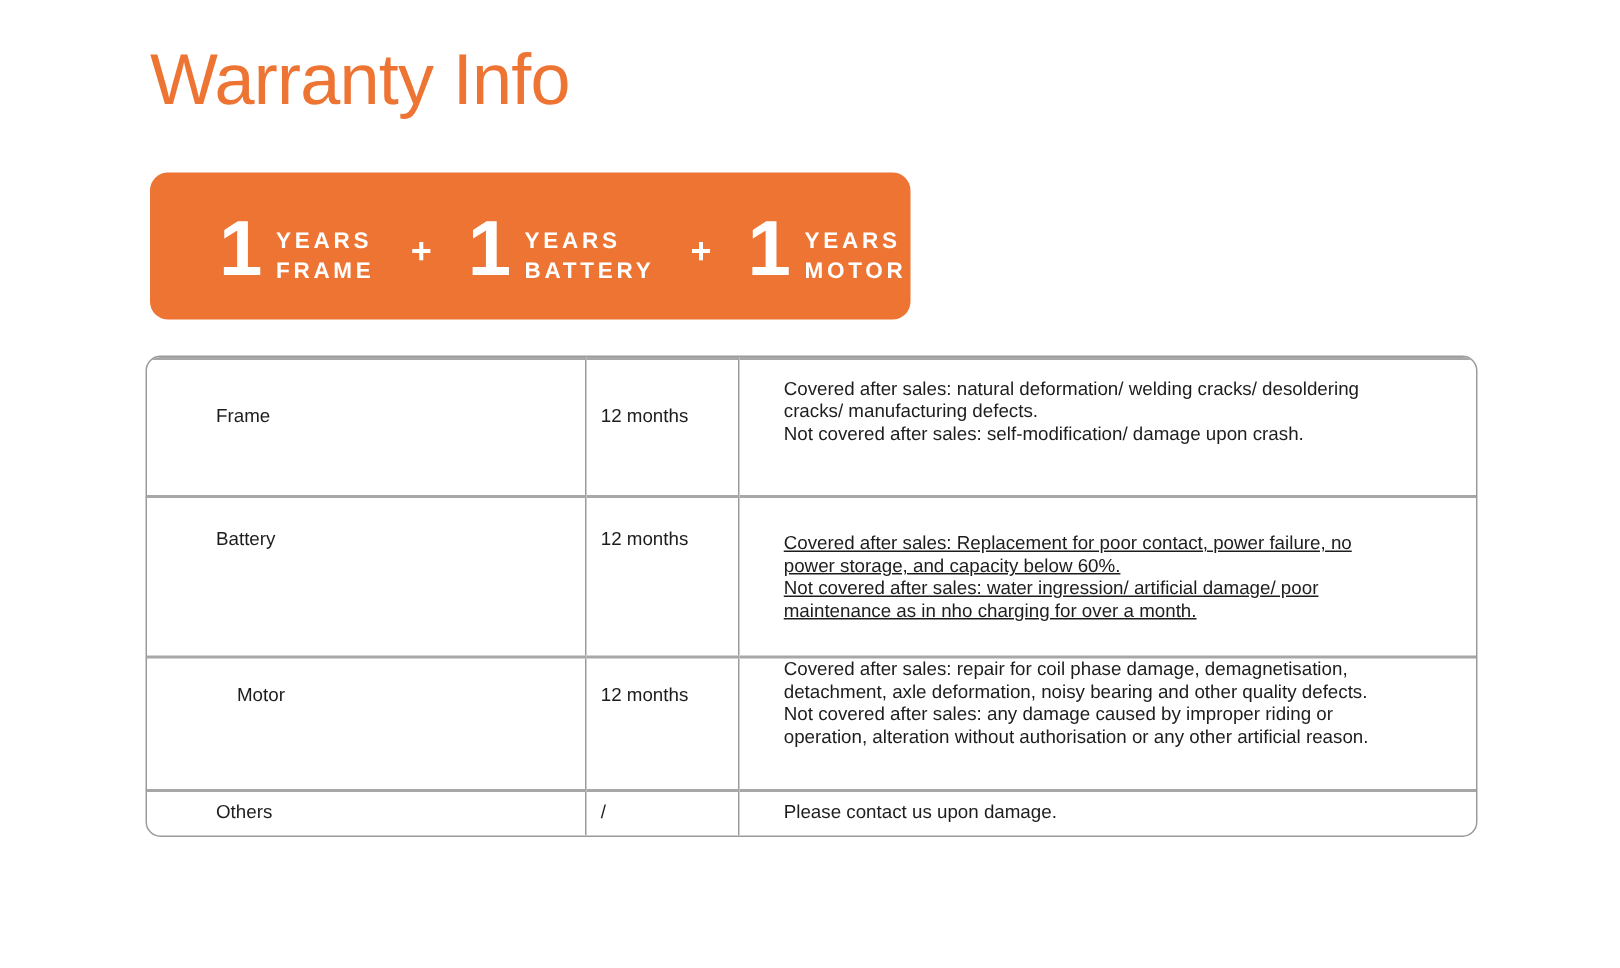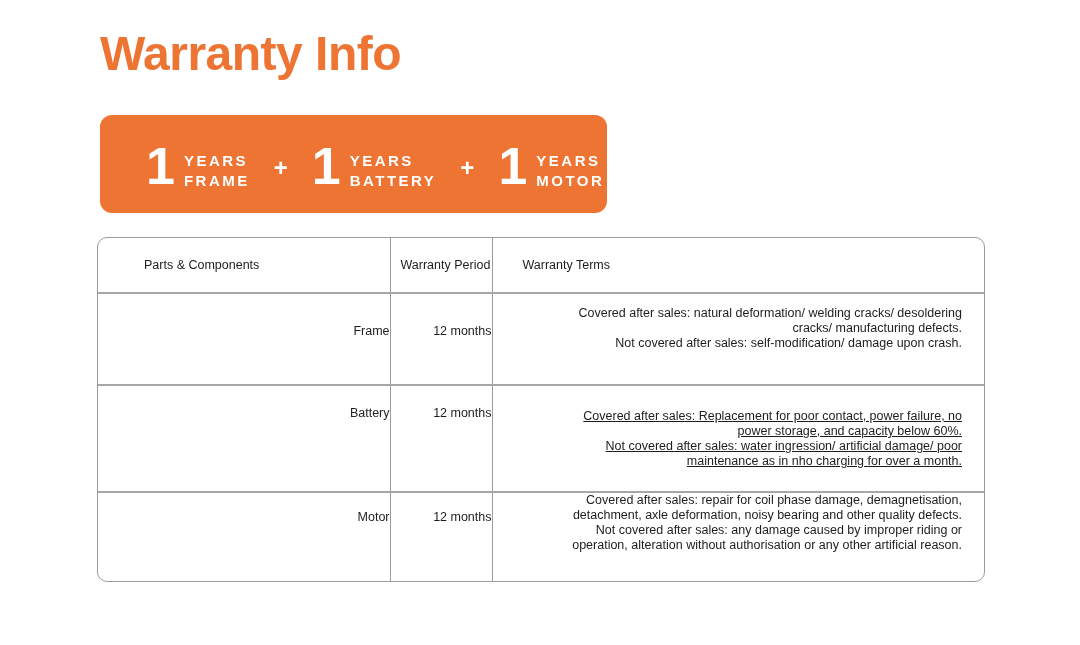--- a/index.html
+++ b/index.html
@@ -14,21 +14,21 @@
     height: 645px;
     background: #ffffff;
     overflow: hidden;
   }
   
   .page-title {
     position: absolute;
     left: 100px;
     top: 24px;
     font-size: 48px;
-    font-weight: bold;
+    font-weight: normal;
     letter-spacing: -0.5px;
     color: #ED7433;
     line-height: 1.25;
   }
   
   .banner {
     position: absolute;
     left: 100px;
     top: 115px;
     width: 507px;
@@ -88,21 +88,21 @@
   }
   col.col-part   { width: 292px; }
   col.col-period { width: 102px; }
   col.col-terms  { width: 492px; }
   td {
     vertical-align: top;
     box-sizing: border-box;
     padding: 0;
   }
   td.c-period, td.c-terms { border-left: 1px solid #9b9b9b; }
-  tr.body-row td { border-top: 2px solid #a7a7a7; text-align: right; }
+  tr.body-row td { border-top: 2px solid #a7a7a7; }
   tr.header-row td { vertical-align: middle; }
   tr.header-row   { height: 55px; }
   tr.r-frame      { height: 92px; }
   tr.r-battery    { height: 107px; }
   tr.r-motor      { height: 89px; }
   tr.r-others     { height: 30px; }
   .c-part   { padding-left: 46px; }
   .c-period { padding-left: 10px; }
   .c-terms  {
     padding-left: 30px;
@@ -154,25 +154,20 @@
   </div>
 
   <div class="table-wrap">
     <table class="warranty">
       <colgroup>
         <col class="col-part">
         <col class="col-period">
         <col class="col-terms">
       </colgroup>
       <tbody>
-          <tr class="header-row">
-        <td class="c-part">Parts &amp; Components</td>
-        <td class="c-period">Warranty Period</td>
-        <td class="c-terms">Warranty Terms</td>
-      </tr>
       <tr class="body-row r-frame">
         <td class="c-part">Frame</td>
         <td class="c-period">12 months</td>
         <td class="c-terms">Covered after sales: natural deformation/ welding cracks/ desoldering
 cracks/ manufacturing defects.
 Not covered after sales: self-modification/ damage upon crash.</td>
       </tr>
       <tr class="body-row r-battery">
         <td class="c-part">Battery</td>
         <td class="c-period">12 months</td>
@@ -182,17 +177,22 @@
 maintenance as in nho charging for over a month.</td>
       </tr>
       <tr class="body-row r-motor">
         <td class="c-part">Motor</td>
         <td class="c-period">12 months</td>
         <td class="c-terms">Covered after sales:  repair for coil phase damage, demagnetisation,
 detachment, axle deformation, noisy bearing and other quality defects.
 Not covered after sales: any damage caused by improper riding or
 operation, alteration without authorisation or any other artificial reason.</td>
       </tr>
+      <tr class="body-row r-others">
+        <td class="c-part">Others</td>
+        <td class="c-period">/</td>
+        <td class="c-terms">Please contact us upon damage.</td>
+      </tr>
     </tbody>
       </table>
   </div>
 
 </div>
 
 </body></html>

